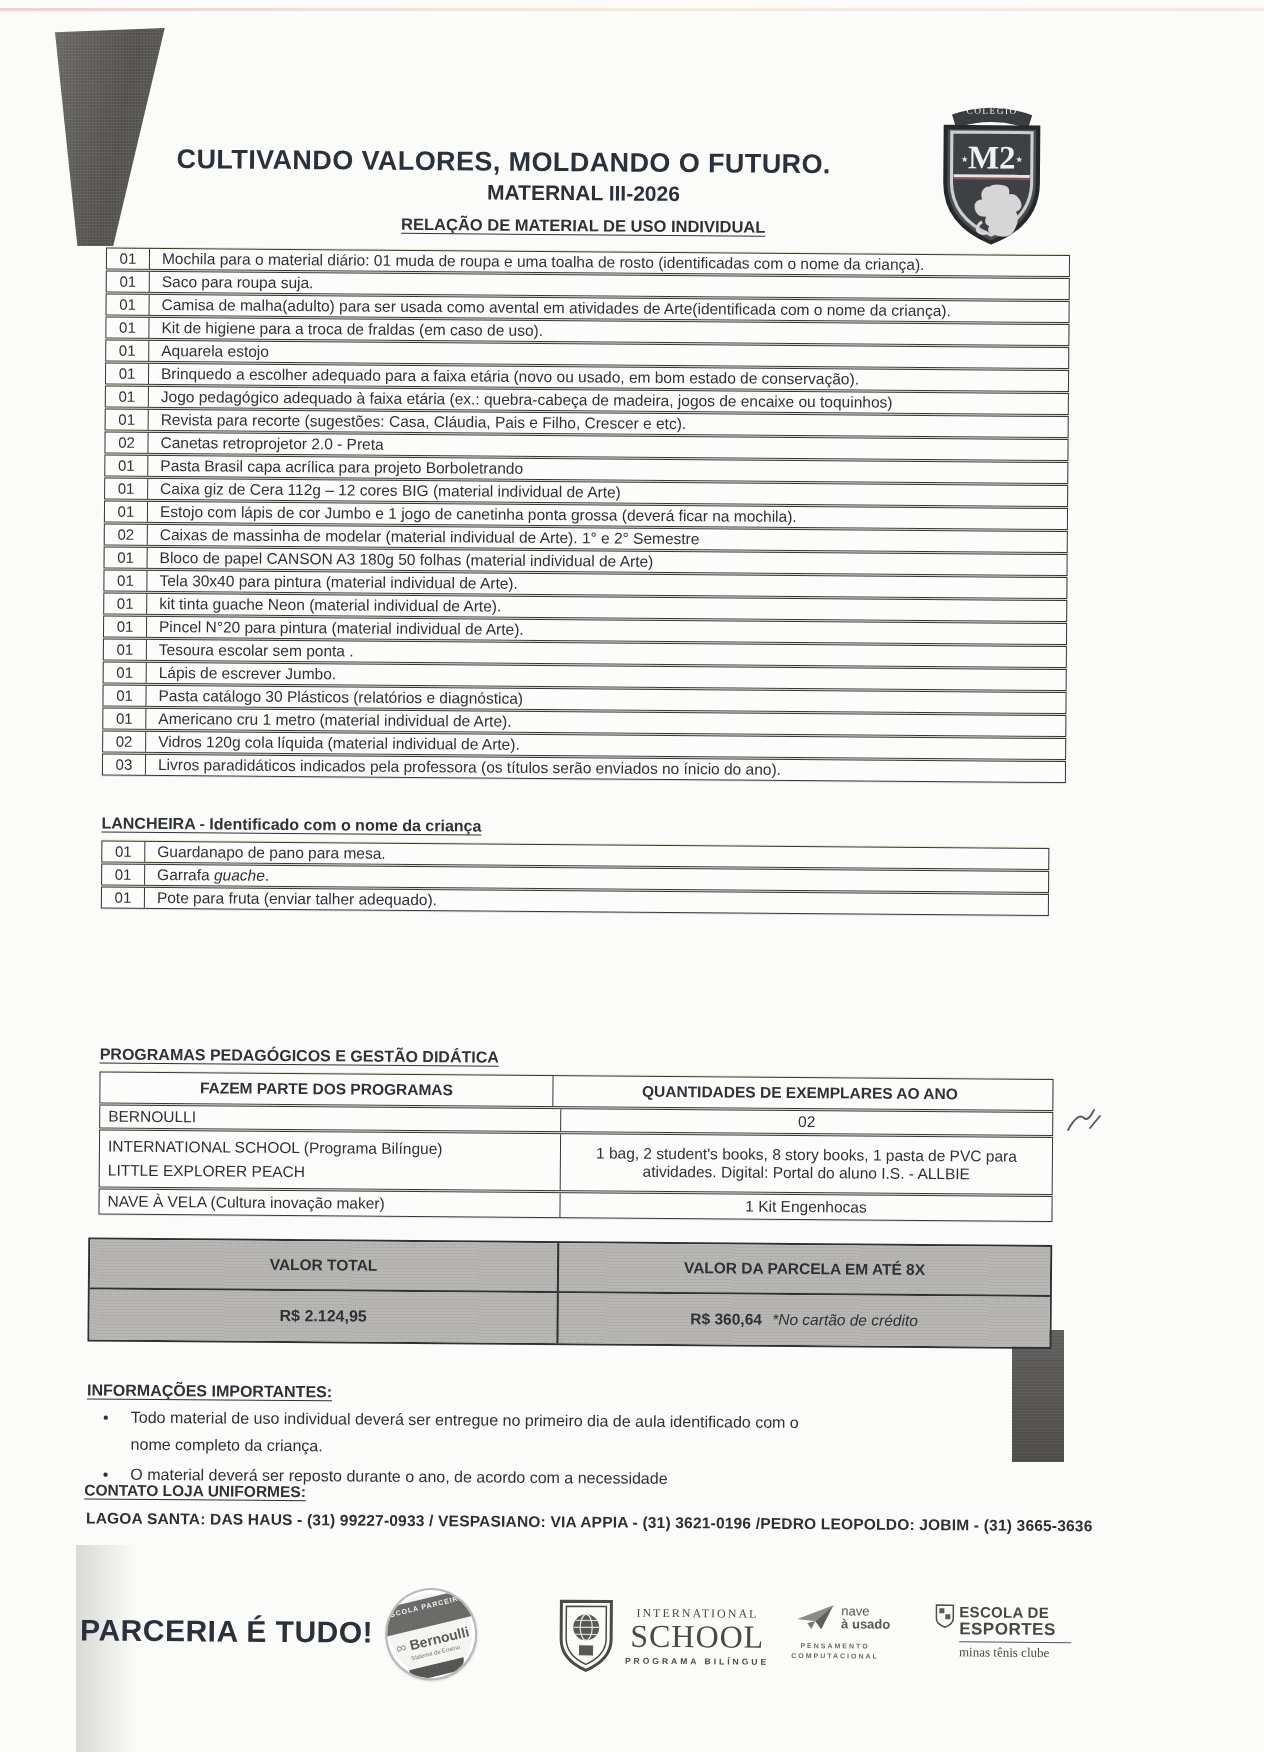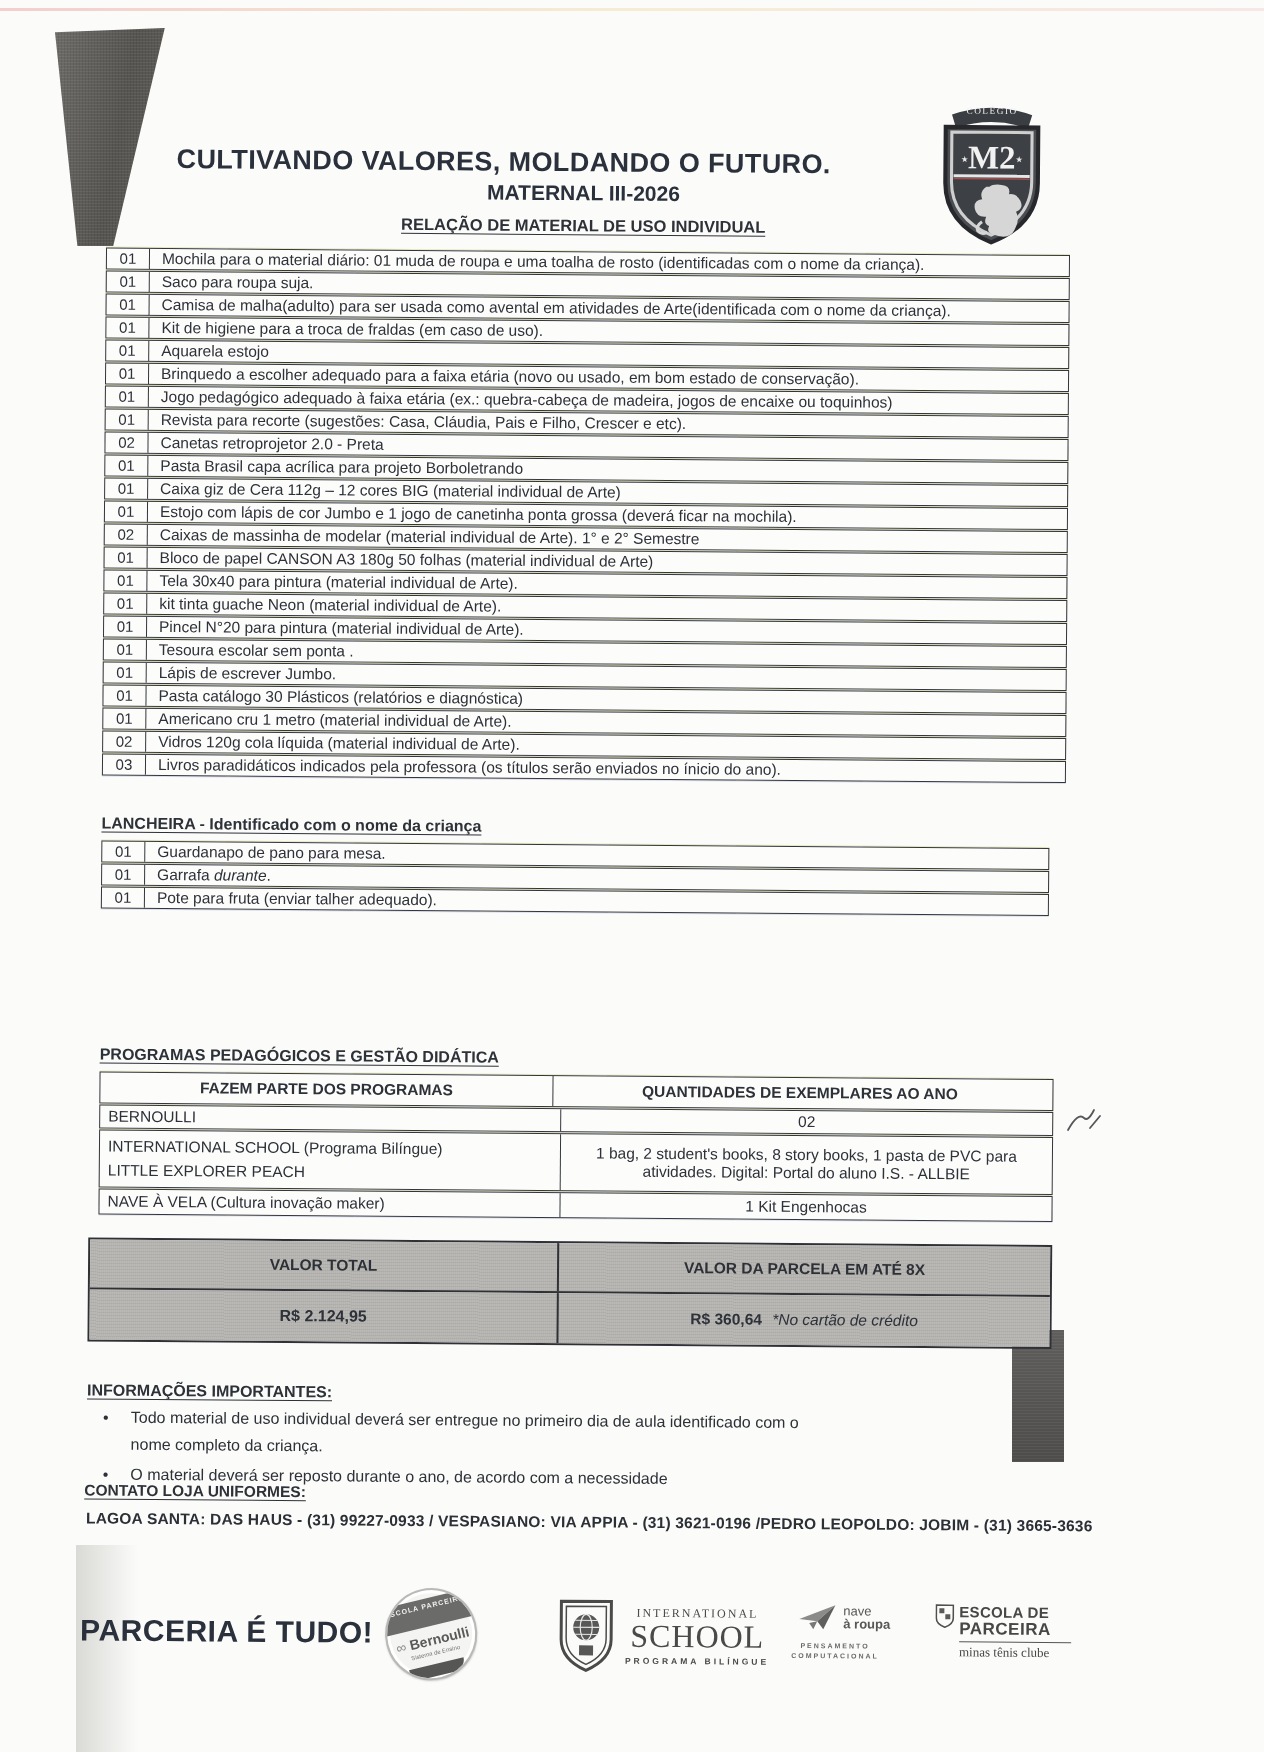--- a/index.html
+++ b/index.html
@@ -289,21 +289,21 @@
   <div class="sechead" id="lancheira-title">LANCHEIRA  - Identificado com o nome da criança</div>
   <div class="mtable" id="lancheira-table">
 
       <div class="trow">
         <div class="qty">01</div>
         <div class="desc">Guardanapo de pano para mesa.</div>
       </div>
 
       <div class="trow">
         <div class="qty">01</div>
-        <div class="desc">Garrafa <i>durante</i>.</div>
+        <div class="desc">Garrafa <i>guache</i>.</div>
       </div>
 
       <div class="trow">
         <div class="qty">01</div>
         <div class="desc">Pote para fruta (enviar talher adequado).</div>
       </div>
     </div>
 
   <div class="sechead" id="programs-title">PROGRAMAS PEDAGÓGICOS E GESTÃO DIDÁTICA</div>
   <div class="ptable">
@@ -383,38 +383,38 @@
 
   <div class="partner" id="p-nave">
     <div class="nv-top">
       <svg width="40" height="28" viewBox="0 0 40 28">
         <polygon points="2,16 38,2 20,18" fill="#8b8b89"></polygon>
         <polygon points="20,18 38,2 26,26" fill="#5f5f5d"></polygon>
         <polygon points="12,20 20,18 16,26" fill="#777775"></polygon>
       </svg>
       <div class="nv-name">
         <div class="nv-l1">nave</div>
-        <div class="nv-l2">à roupa</div>
+        <div class="nv-l2">à usado</div>
       </div>
     </div>
     <div class="nv-sub">
       <div>PENSAMENTO</div>
       <div>COMPUTACIONAL</div>
     </div>
   </div>
 
   <div class="partner" id="p-esportes">
     <div class="es-top">
       <svg width="19" height="24" viewBox="0 0 19 24">
         <path d="M1 1 L18 1 L18 14 Q18 20 9.5 23 Q1 20 1 14 Z" fill="none" stroke="#4f4f4d" stroke-width="1.6"></path>
         <rect x="4" y="4" width="5" height="5" fill="#5a5a58"></rect>
         <rect x="10" y="10" width="5" height="5" fill="#5a5a58"></rect>
       </svg>
       <div class="es-name">
         <div class="es-l1">ESCOLA DE</div>
-        <div class="es-l2">PARCEIRA</div>
+        <div class="es-l2">ESPORTES</div>
       </div>
     </div>
     <div class="es-rule"></div>
     <div class="es-l3">minas tênis clube</div>
   </div>
 
 </div>
 
 </body></html>

